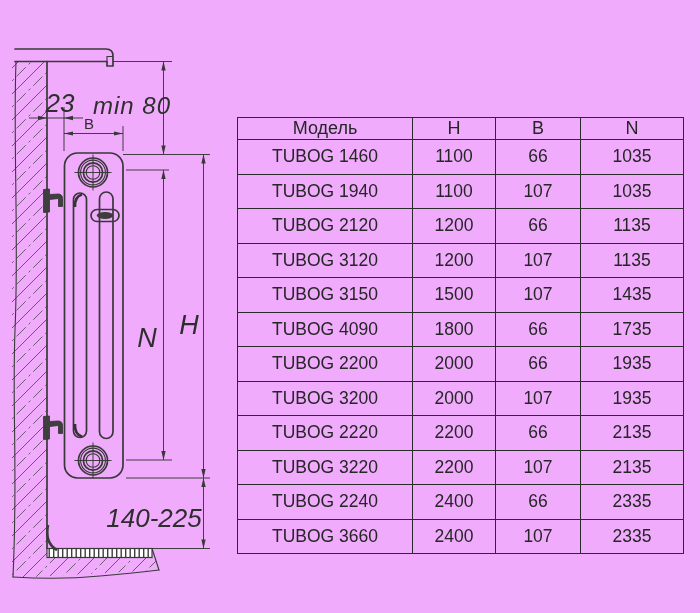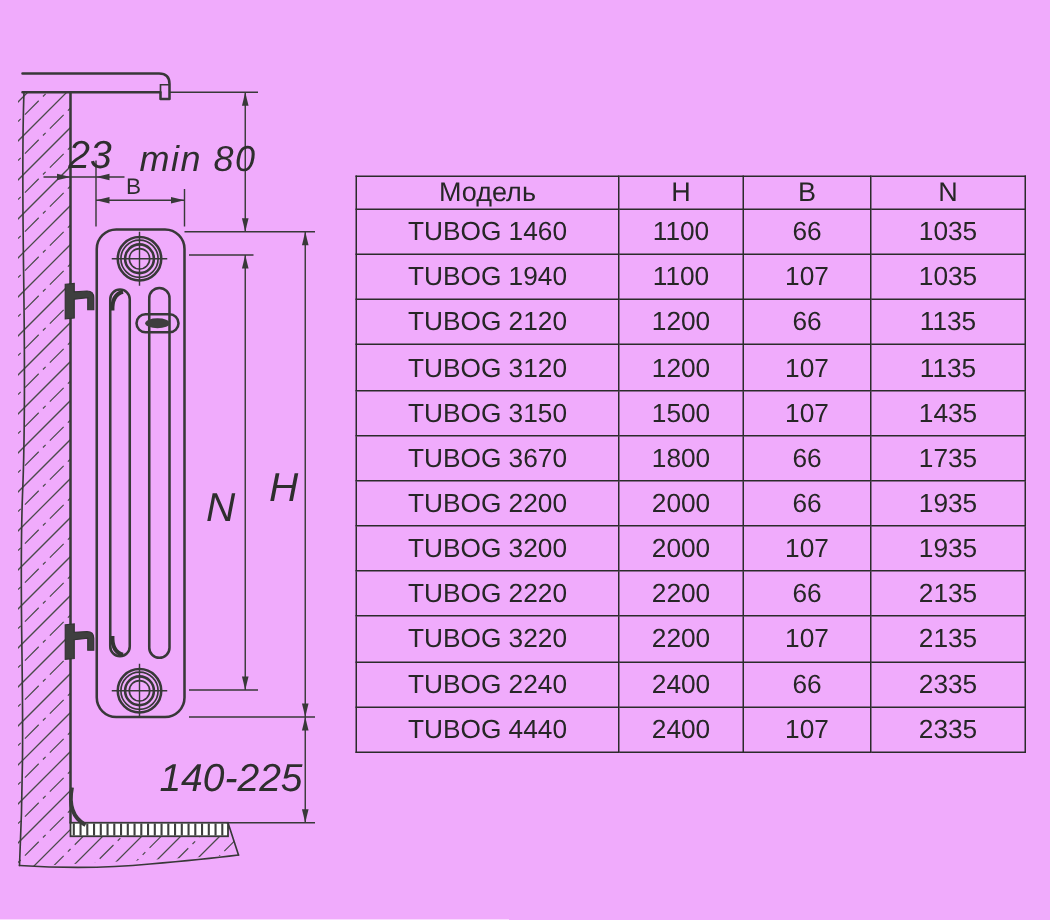--- a/index.html
+++ b/index.html
@@ -14,21 +14,21 @@
   .dim{stroke:#383838;fill:none;stroke-width:0.95;stroke-linecap:butt;}
   .hatch{stroke:#4a4a4a;fill:none;stroke-width:0.85;}
   .hatch-dd{stroke:#4a4a4a;fill:none;stroke-width:0.8;stroke-dasharray:13 4 2.5 4;}
   .arr{fill:#383838;stroke:none;}
   .dark{fill:#3f3f3f;stroke:#333;stroke-width:0.8;}
   .drawing text{fill:#2e2e2e;}
   .t-ital{font-style:italic;font-family:"Liberation Sans",sans-serif;}
   .t-up{font-style:normal;font-family:"Liberation Sans",sans-serif;}
   
   .spec-table{
-    position:absolute;left:237px;top:117px;width:446px;height:385px;
+    position:absolute;left:237px;top:117px;width:446px;height:437px;
     border-collapse:collapse;table-layout:fixed;
     font-family:"Liberation Sans",sans-serif;font-size:17.5px;color:#262626;
   }
   .spec-table th,.spec-table td{
     border:1.6px solid #2b2b2b;text-align:center;vertical-align:middle;
     padding:0;font-weight:400;white-space:nowrap;
   }
   .spec-table th{font-size:18px;}
 </style>
 </head>
@@ -179,21 +179,21 @@
           <td>107</td>
           <td>1135</td>
         </tr>
         <tr>
           <td>TUBOG 3150</td>
           <td>1500</td>
           <td>107</td>
           <td>1435</td>
         </tr>
         <tr>
-          <td>TUBOG 3670</td>
+          <td>TUBOG 4090</td>
           <td>1800</td>
           <td>66</td>
           <td>1735</td>
         </tr>
         <tr>
           <td>TUBOG 2200</td>
           <td>2000</td>
           <td>66</td>
           <td>1935</td>
         </tr>
@@ -215,21 +215,21 @@
           <td>107</td>
           <td>2135</td>
         </tr>
         <tr>
           <td>TUBOG 2240</td>
           <td>2400</td>
           <td>66</td>
           <td>2335</td>
         </tr>
         <tr>
-          <td>TUBOG 4440</td>
+          <td>TUBOG 3660</td>
           <td>2400</td>
           <td>107</td>
           <td>2335</td>
         </tr>
       </tbody>
   </table>
 
 </div>
 
 </body></html>

